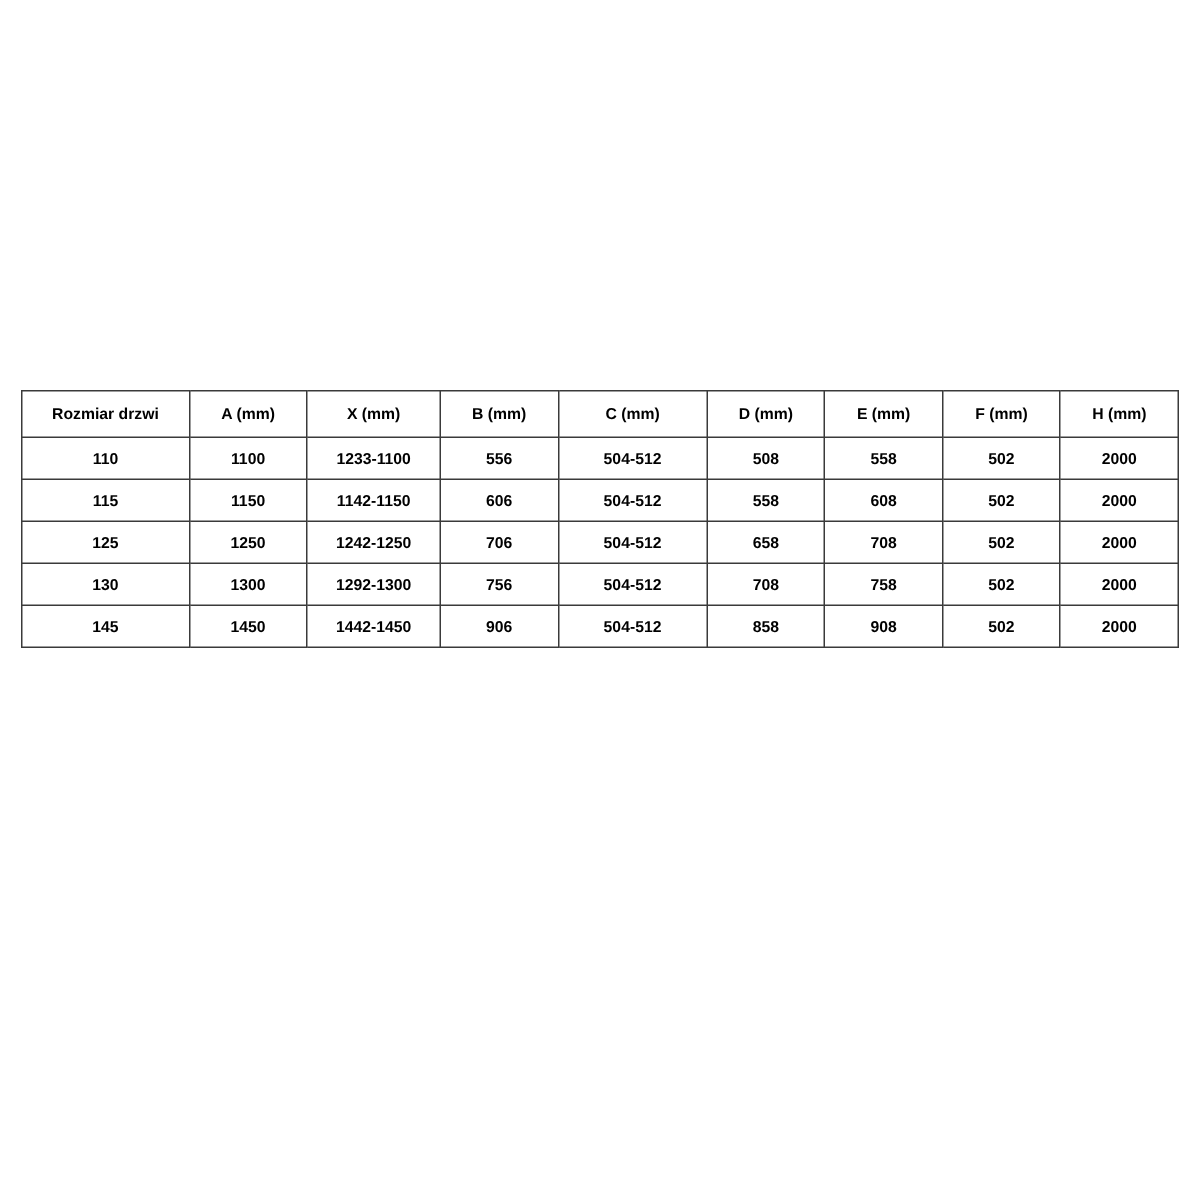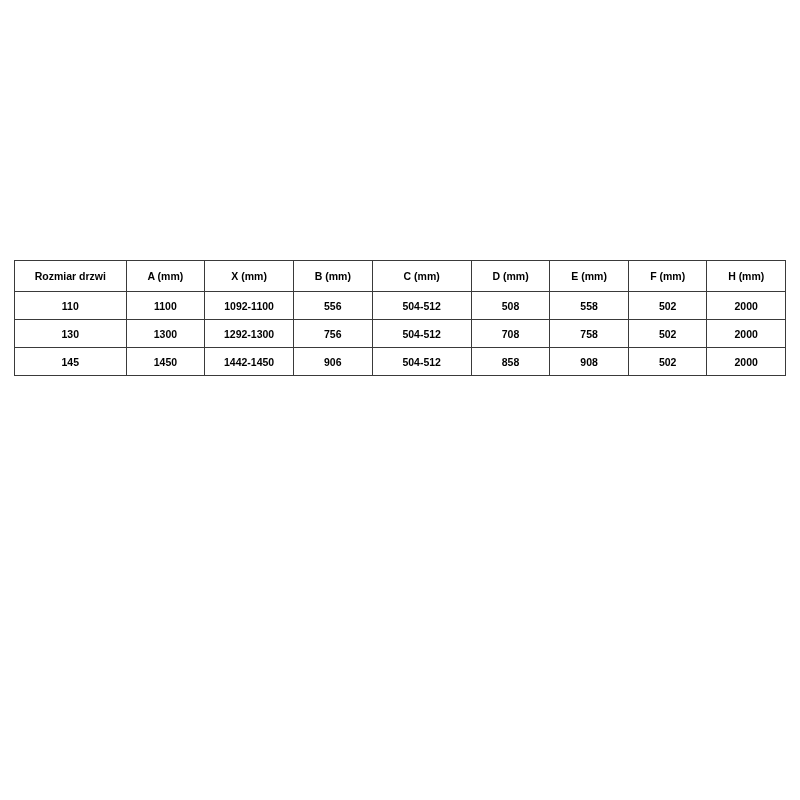--- a/index.html
+++ b/index.html
@@ -79,25 +79,47 @@
           <th>D (mm)</th>
           <th>E (mm)</th>
           <th>F (mm)</th>
           <th>H (mm)</th>
         </tr>
     </thead>
     <tbody id="table-body">
         <tr>
           <td>110</td>
           <td>1100</td>
-          <td>1092-1100</td>
+          <td>1233-1100</td>
           <td>556</td>
           <td>504-512</td>
           <td>508</td>
           <td>558</td>
+          <td>502</td>
+          <td>2000</td>
+        </tr>
+        <tr>
+          <td>115</td>
+          <td>1150</td>
+          <td>1142-1150</td>
+          <td>606</td>
+          <td>504-512</td>
+          <td>558</td>
+          <td>608</td>
+          <td>502</td>
+          <td>2000</td>
+        </tr>
+        <tr>
+          <td>125</td>
+          <td>1250</td>
+          <td>1242-1250</td>
+          <td>706</td>
+          <td>504-512</td>
+          <td>658</td>
+          <td>708</td>
           <td>502</td>
           <td>2000</td>
         </tr>
         <tr>
           <td>130</td>
           <td>1300</td>
           <td>1292-1300</td>
           <td>756</td>
           <td>504-512</td>
           <td>708</td>

